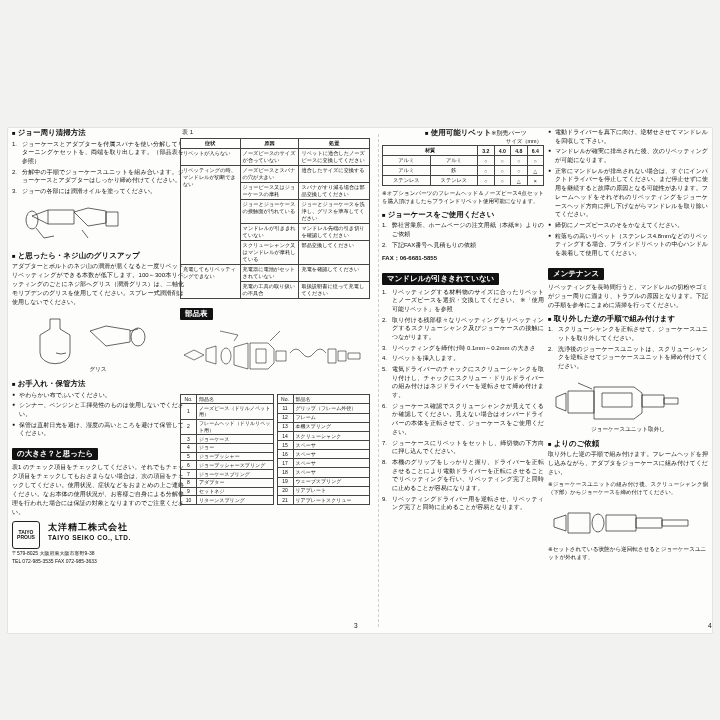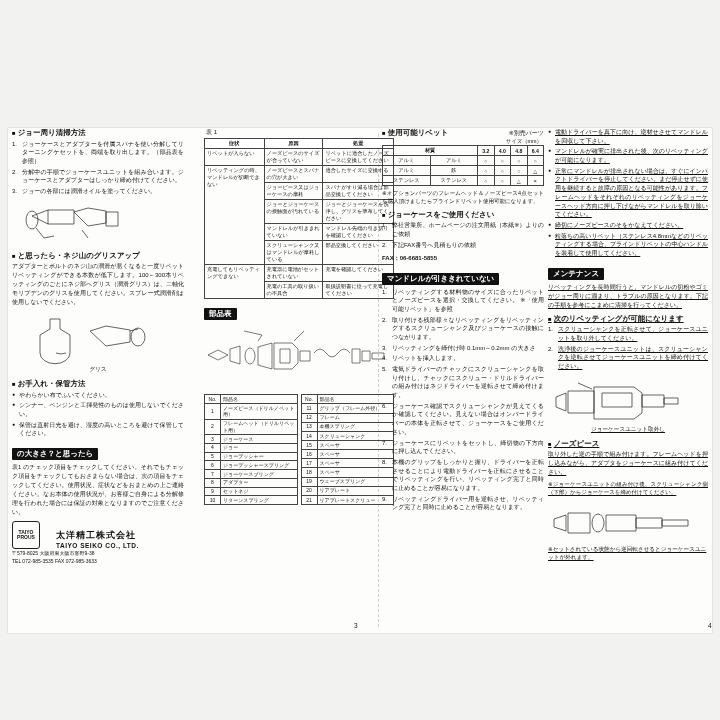--- a/index.html
+++ b/index.html
@@ -13,23 +13,23 @@
     position:absolute;left:0;top:0;width:720px;height:720px;
     background:#f2f2f0;
   }
   .sheet{
     position:absolute;left:8px;top:128px;width:704px;height:505px;
     background:#fdfdfb;
     box-shadow:0 0 1px rgba(0,0,0,.35);
   }
   .col{position:absolute;top:0;}
   .c1{left:4px;width:172px;}
-  .c2{left:196px;width:190px;}
+  .c2{left:172px;width:190px;}
   .c3{left:374px;width:162px;}
-  .c4{left:540px;width:160px;text-decoration:underline;}
+  .c4{left:540px;width:160px;}
 
   .hd{font-size:7.5px;font-weight:bold;margin:0 0 2px 0;line-height:1.25;}
   .hd:before{content:"\25A0";font-size:6px;margin-right:2px;}
   .hdbox{
     display:inline-block;background:#111;color:#fff;font-size:7.5px;
     font-weight:bold;padding:1px 5px 1px 5px;border-radius:1px;margin:0 0 3px 0;
   }
   .p{font-size:6px;line-height:1.5;margin:0 0 4px 0;text-align:justify;}
   .p.small{font-size:5.5px;line-height:1.45;}
   ul.list{margin:0 0 4px 0;padding:0;list-style:none;}
@@ -49,21 +49,21 @@
   .tbl2 th,.tbl2 td{border:0.6px solid #444;font-size:5.2px;text-align:center;padding:1px 1px;}
   .tbl2 th{font-weight:bold;}
 
   .parts{width:100%;margin-top:2px;}
   .parts td{border:0.6px solid #444;font-size:5px;padding:0.5px 2px;line-height:1.35;}
   .parts td.no{text-align:center;width:11px;}
   .pwrap{display:flex;gap:3px;}
   .pwrap table{width:50%;}
 
   .figbox{position:relative;margin:2px 0 5px 0;}
-  .logoRow{display:flex;align-items:flex-end;gap:16px;margin-top:4px;}
+  .logoRow{display:flex;align-items:flex-start;gap:8px;margin-top:4px;}
   .logoMark{width:26px;height:26px;border:1px solid #222;border-radius:3px;display:flex;align-items:center;justify-content:center;font-size:5px;font-weight:bold;flex-direction:column;line-height:1.1;}
   .coJ{font-size:9px;font-weight:bold;letter-spacing:1px;}
   .coE{font-size:6.5px;font-weight:bold;letter-spacing:.5px;}
   .addr{font-size:5px;line-height:1.5;margin-top:1px;}
   .pgnum{position:absolute;bottom:4px;font-size:6.5px;}
   .pg3{left:346px;}
   .pg4{left:700px;}
   .divider{position:absolute;left:370px;top:6px;width:0px;height:493px;border-left:0.6px dashed #cfcfcf;}
   .tc{font-size:5.6px;text-align:center;margin-top:1px;}
   .fax{font-size:6px;font-weight:bold;margin:1px 0 4px 0;}
@@ -306,21 +306,21 @@
           <tr>
                 <td class="no">21</td>
                 <td>リアプレートスクリュー</td>
               </tr>
         </tbody>
           </table>
       </div>
     </div>
 
     <div class="col c3">
-      <div style="display:flex;justify-content:space-between;align-items:baseline;">
+      <div style="display:flex;align-items:baseline;margin-left:43px;">
         <div class="hd" style="margin:0">使用可能リベット</div>
         <div style="font-size:6px">※別売パーツ</div>
       </div>
       <div style="font-size:5.4px;text-align:right;margin-right:2px;">サイズ（mm）</div>
       <table class="tbl2">
         <tbody>
             <tr>
           <th colspan="2">材質</th>
           <th>3.2</th>
           <th>4.0</th>
@@ -381,42 +381,42 @@
         <li>電動ドライバーを真下に向け、逆材せさせてマンドレルを回収して下さい。</li>
         <li>マンドレルが確実に排出された後、次のリベッティングが可能になります。</li>
         <li>正常にマンドレルが排出されない場合は、すぐにインパクトドライバーを停止してください。まだ停止せずに使用を継続すると故障の原因となる可能性があります。フレームヘッドをそれぞれのリベッティングをジョーケースヘッド方向に押し下げながらマンドレルを取り除いてください。</li>
         <li>締切にノーズピースのそをかなえてください。</li>
         <li>粒落ちの高いリベット（ステンレス4.8mmなどのリベッティングする場合、ブラインドリベットの中心ハンドルを装着して使用してください。</li>
       </ul>
 
       <div class="hdbox">メンテナンス</div>
       <div class="p">リベッティングを長時間行うと、マンドレルの切粉やゴミがジョー周りに溜まり、トラブルの原因となります。下記の手順を参考にこまめに清掃を行ってください。</div>
 
-      <div class="hd">次のリベッティングが可能になります</div>
+      <div class="hd">取り外した逆の手順で組み付けます</div>
       <ol class="num">
         <li>スクリューシャンクを正転させて、ジョーケースユニットを取り外してください。</li>
         <li>洗浄後のジョーケースユニットは、スクリューシャンクを逆転させてジョーケースユニットを締め付けてください。</li>
       </ol>
 
       <div class="figbox">
         <svg width="156" height="50" viewBox="0 0 156 50">
           <g stroke="#222" stroke-width="0.7" fill="none">
             <path d="M8 22 l10 -4 l0 18 l-10 -4 z"></path>
             <path d="M20 16 l26 0 l0 22 l-26 0 z"></path>
             <path d="M46 12 l40 0 l8 6 l0 20 l-8 6 l-40 0 z"></path>
             <path d="M54 18 l30 0 l0 14 l-30 0 z"></path>
             <path d="M94 20 l22 0 l0 12 l-22 0 z"></path>
             <path d="M116 23 l14 0 l0 6 l-14 0 z"></path>
             <path d="M30 8 l14 6"></path>
           </g>
         </svg>
         <div class="tc">ジョーケースユニット取外し</div>
       </div>
 
-      <div class="hd">ノーズピース</div>
+      <div class="hd">よりのご依頼</div>
       <div class="p">取り外した逆の手順で組み付けます。フレームヘッドを押し込みながら、アダプタをジョーケースに組み付けてください。</div>
       <div class="p small">※ジョーケースユニットの組み付け後、スクリューシャンク側（下部）からジョーケースを締め付けてください。</div>
 
       <div class="figbox">
         <svg width="156" height="44" viewBox="0 0 156 44">
           <g stroke="#222" stroke-width="0.7" fill="none">
             <path d="M6 18 l12 -4 l0 16 l-12 -4 z"></path>
             <path d="M20 12 l22 0 l0 20 l-22 0 z"></path>
             <ellipse cx="50" cy="22" rx="6" ry="9"></ellipse>
             <path d="M58 14 l30 0 l0 16 l-30 0 z"></path>

